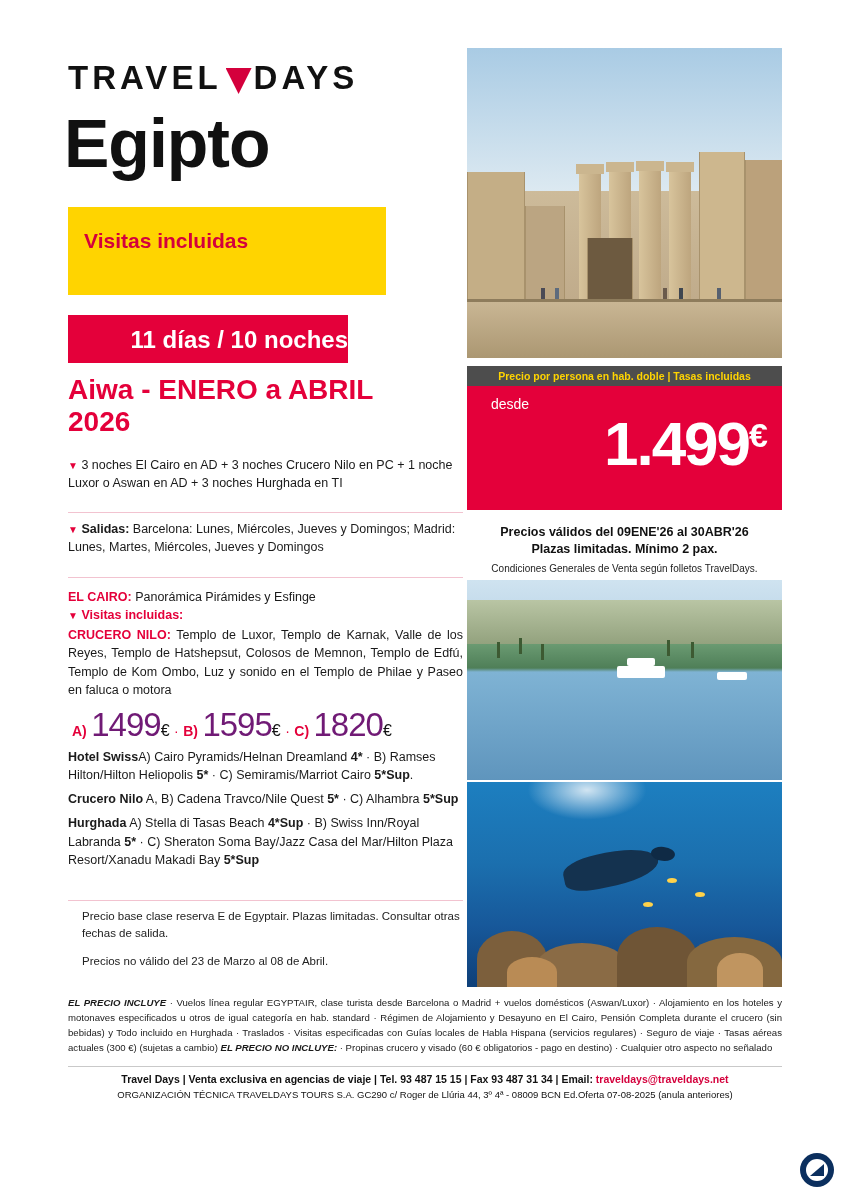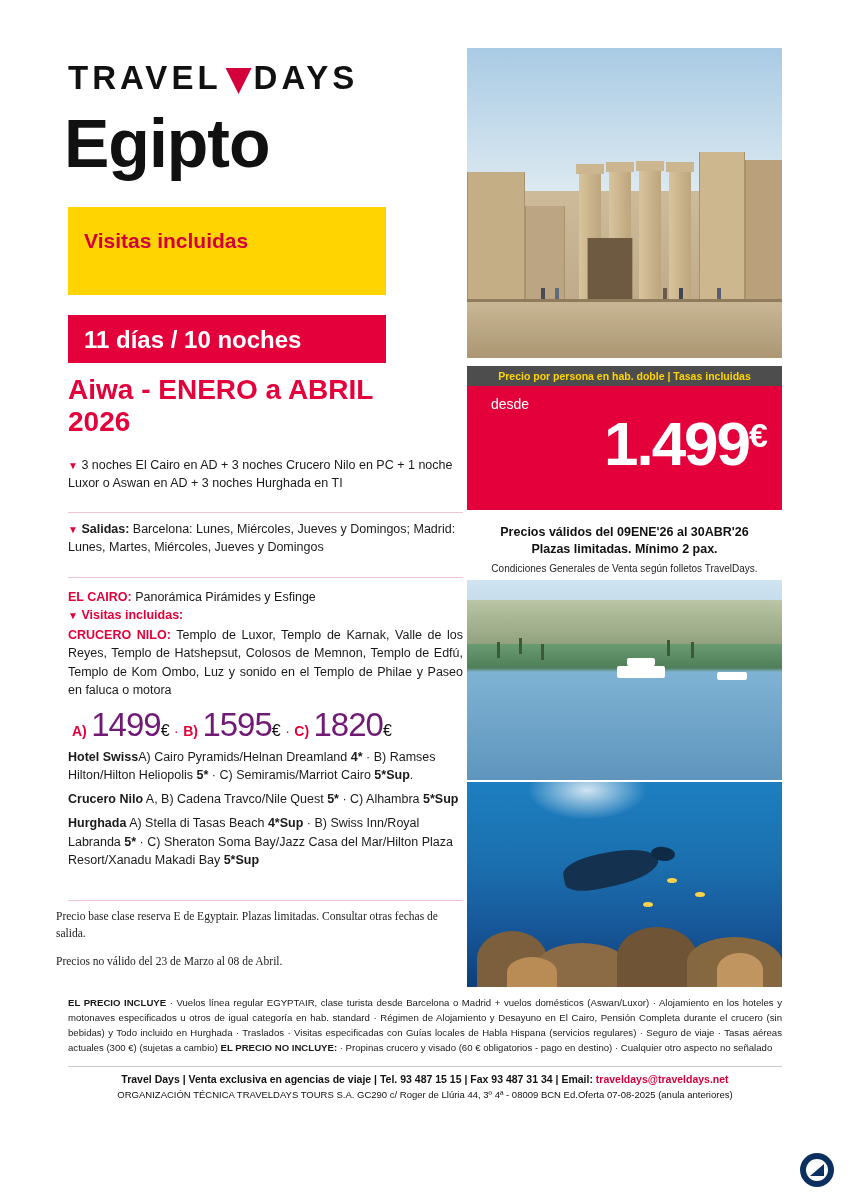--- a/index.html
+++ b/index.html
@@ -16,21 +16,21 @@
   .logo-wrap { position:absolute; left:68px; top:58px; height:40px; display:flex; align-items:center; }
   .logo-text { font-size:33px; font-weight:bold; letter-spacing:4px; color:#111; }
   .logo-mark { display:inline-block; width:26px; height:26px; background:#d4003c; margin:0 2px 0 4px; position:relative; top:3px;
                clip-path:polygon(0 0, 100% 0, 50% 100%); }
 
   .title-main { position:absolute; left:64px; top:104px; font-size:68px; font-weight:bold; color:#111; letter-spacing:-1px; }
 
   .yellow-band { position:absolute; left:68px; top:207px; width:318px; height:88px; background:#ffd400; }
   .yellow-band span { display:block; padding:22px 0 0 16px; color:#d4003c; font-size:21px; font-weight:bold; }
 
-  .red-band { position:absolute; left:68px; top:315px; width:318px; height:48px; background:#e4003a; }
+  .red-band { position:absolute; left:68px; top:315px; width:280px; height:48px; background:#e4003a;text-align:right; }
   .red-band span { display:block; padding:11px 0 0 16px; color:#ffffff; font-size:24px; font-weight:bold; }
 
   .offer-title { position:absolute; left:68px; top:374px; width:330px; color:#e4003a; font-size:28px; font-weight:bold; line-height:1.15; }
 
   .block { position:absolute; left:68px; width:395px; font-size:12.5px; line-height:1.45; color:#1a1a1a; }
   .block .tri { color:#e4003a; font-size:10px; }
   .bold { font-weight:bold; }
 
   .desc-block { top:456px; }
   .salidas-block { top:520px; }
@@ -45,21 +45,21 @@
 
   .price-row { position:absolute; left:72px; top:706px; width:400px; white-space:nowrap; }
   .price-row .lbl { color:#e4003a; font-size:14px; font-weight:bold; }
   .price-row .val { color:#701a75; font-size:33px; font-weight:normal; letter-spacing:-1px; }
   .price-row .eur { color:#111; font-size:16px; }
   .price-row .dot { color:#e4003a; font-size:14px; }
 
   .hotels { position:absolute; left:68px; top:748px; width:395px; font-size:12.5px; line-height:1.45; }
   .hotels p { margin:0 0 6px 0; }
 
-  .notes { position:absolute; left:56px; top:908px; width:395px; font-size:11.5px; line-height:1.5; color:#222;font-family:Liberation Serif, serif; }
+  .notes { position:absolute; left:82px; top:908px; width:395px; font-size:11.5px; line-height:1.5; color:#222; }
   .notes p { margin:0 0 10px 0; }
   .sep3 { position:absolute; left:68px; top:900px; width:395px; border-top:1px solid #f2c3d0; }
 
   
   .photo-top { position:absolute; left:467px; top:48px; width:315px; height:310px; overflow:hidden; background:#bfd4e6; }
   .photo-mid { position:absolute; left:467px; top:580px; width:315px; height:200px; overflow:hidden; background:#7fa9c4; }
   .photo-bot { position:absolute; left:467px; top:782px; width:315px; height:205px; overflow:hidden; background:#0d5c8c; }
 
   .ribbon { position:absolute; left:467px; top:366px; width:315px; height:20px; background:#4d4d4d; }
   .ribbon span { display:block; color:#ffd400; font-size:10.5px; font-weight:bold; text-align:center; line-height:20px; }
@@ -67,21 +67,21 @@
   .price-box { position:absolute; left:467px; top:386px; width:315px; height:124px; background:#e4003a; color:#fff; }
   .price-box .desde { position:absolute; left:24px; top:10px; font-size:14px; font-weight:normal; }
   .price-box .big { position:absolute; left:16px; top:22px; width:283px; text-align:right; font-size:62px; font-weight:bold; letter-spacing:-2px; }
   .price-box .cur { font-size:34px; vertical-align:top; line-height:1.6; }
 
   .valid { position:absolute; left:467px; top:524px; width:315px; text-align:center; font-size:12.5px; font-weight:bold; line-height:1.35; color:#111; }
   .valid .small { display:block; font-weight:normal; font-size:10px; margin-top:4px; color:#222; }
 
   
   .fine { position:absolute; left:68px; top:996px; width:714px; font-size:9.6px; line-height:1.55; text-align:justify; color:#1a1a1a; }
-  .fine .b { font-weight:bold; }
+  .fine .b { font-weight:bold;font-style:italic; }
 
   .foot-rule { position:absolute; left:68px; top:1066px; width:714px; border-top:1px solid #c9c9c9; }
   .footer { position:absolute; left:68px; top:1072px; width:714px; text-align:center; font-size:10.5px; line-height:1.5; }
   .footer .line1 { font-weight:bold; color:#111; }
   .footer .mail { color:#d4003c; }
   .footer .line2 { font-size:9.5px; color:#111; }
 
   .badge { position:absolute; right:16px; bottom:14px; width:34px; height:34px; border-radius:50%; background:#0b2f5e; display:flex; align-items:center; justify-content:center; }
   .badge .inner { width:22px; height:22px; border-radius:50%; background:#ffffff; position:relative; }
   .badge .inner::after { content:""; position:absolute; left:4px; top:5px; width:14px; height:12px; background:#0b2f5e; clip-path:polygon(0 100%, 100% 0, 100% 100%); }

